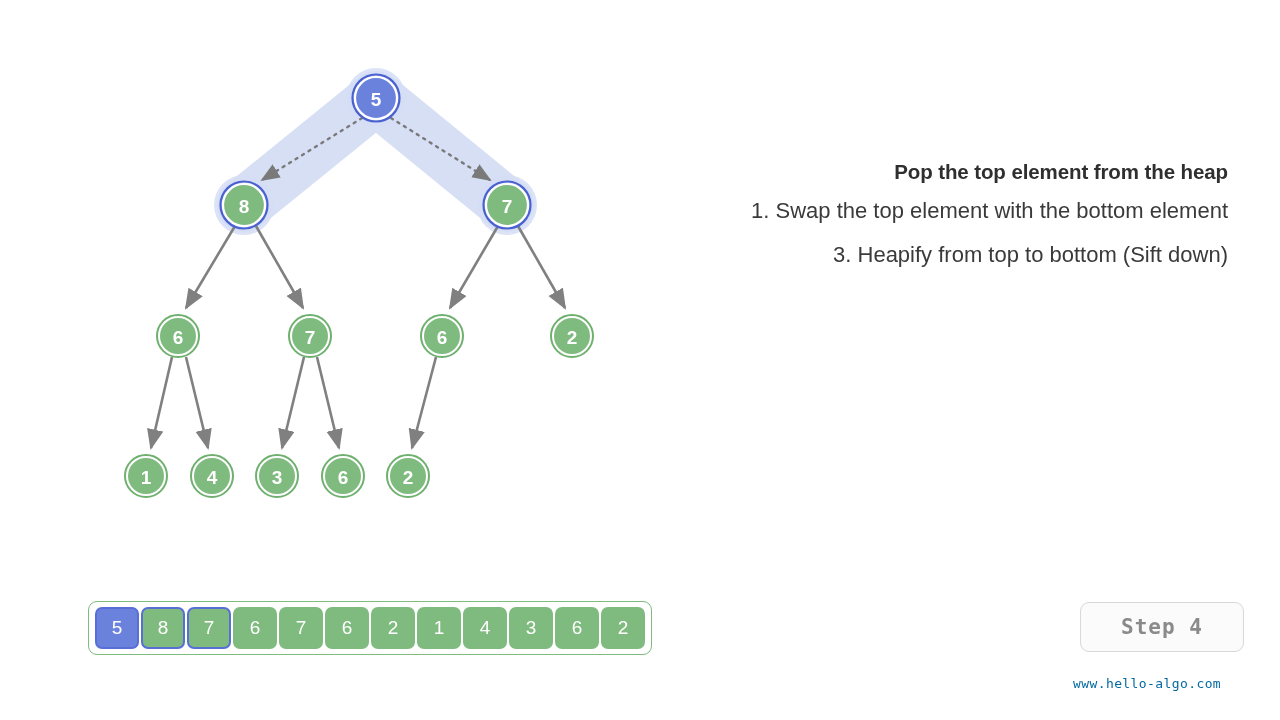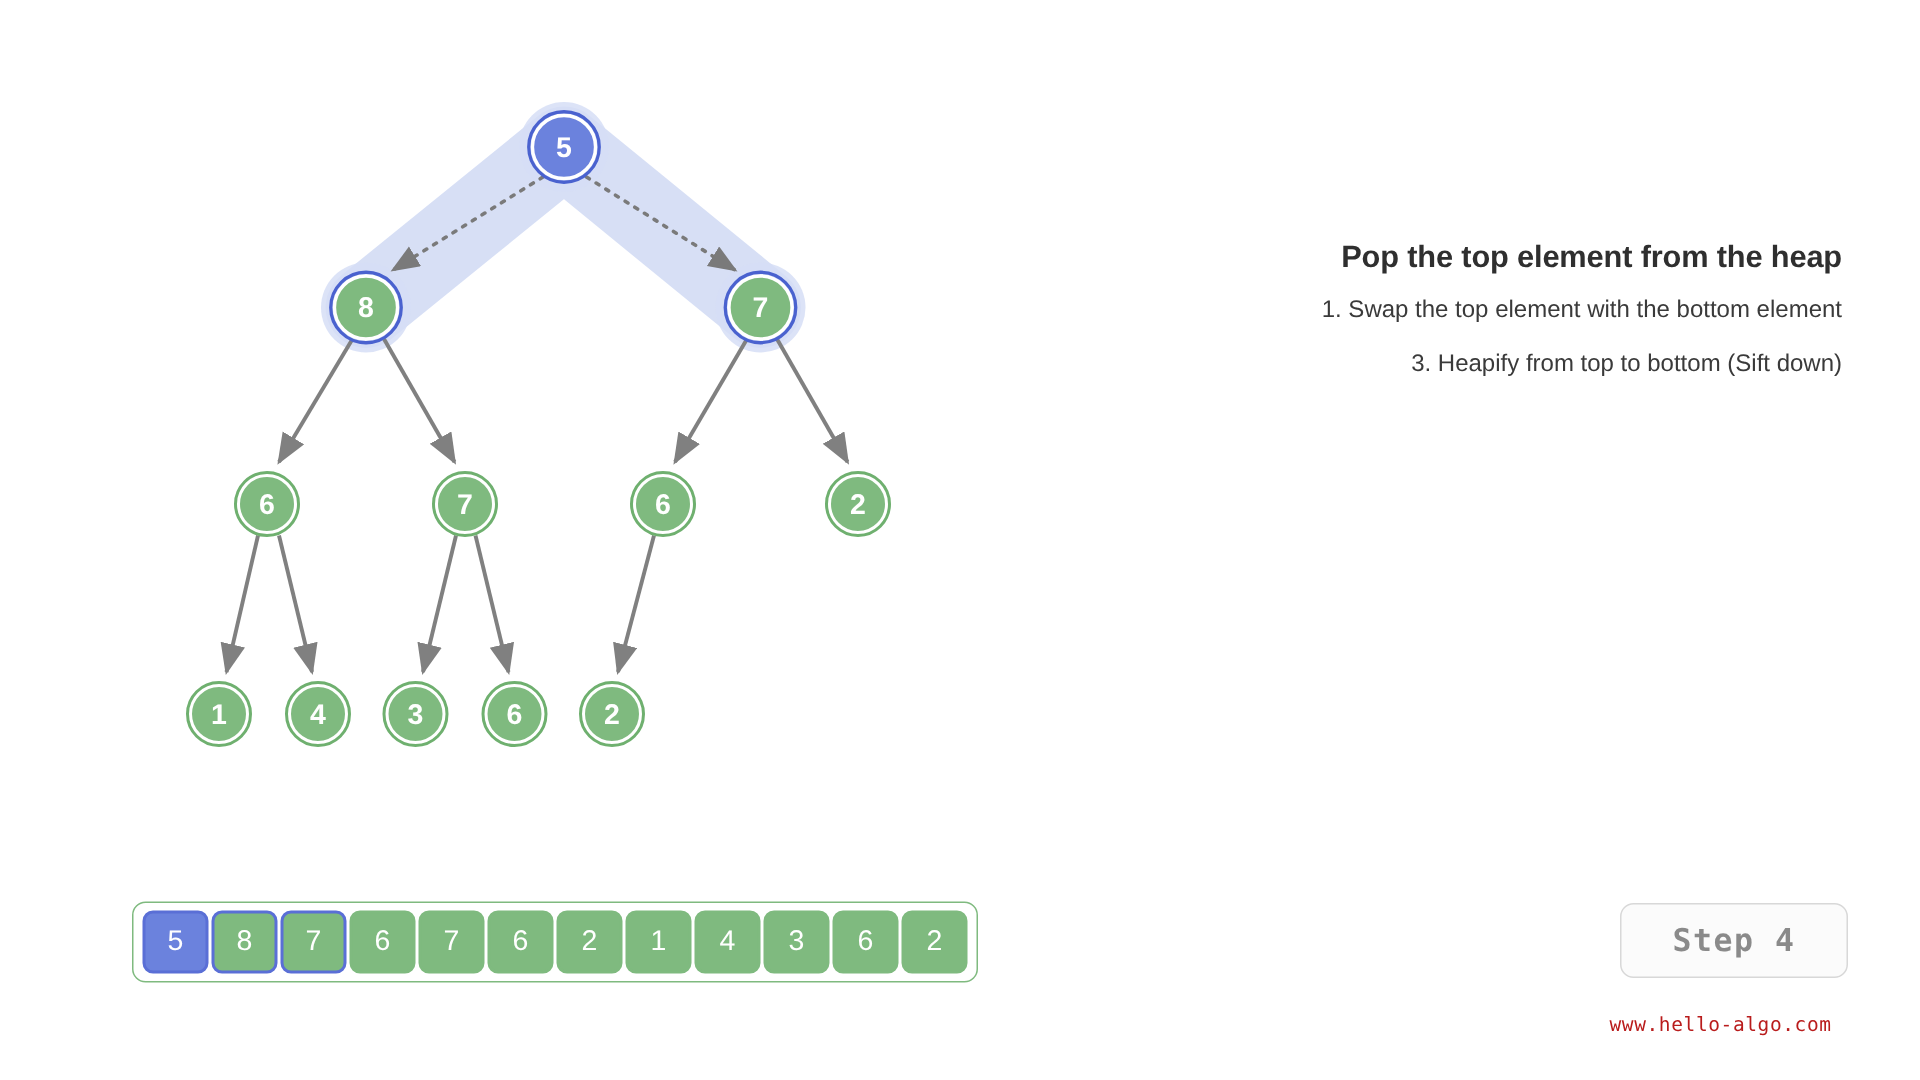--- a/index.html
+++ b/index.html
@@ -42,21 +42,21 @@
     text-align: right;
   }
   #panel-title {
     font-size: 20.5px;
     font-weight: bold;
     color: #2f2f2f;
     letter-spacing: -0.1px;
     margin: 0 0 14px 0;
   }
   .step-line {
-    font-size: 16px;
+    font-size: 22px;
     color: #3a3a3a;
     margin: 0 0 18px 16px;
     white-space: nowrap;
   }
   .step-line:last-of-type { margin-bottom: 10px; }
   #reason-box {
     display: inline-block;
     background: #e8e8e8;
     border-radius: 7px;
     padding: 9px 16px 10px 16px;
@@ -101,42 +101,42 @@
   .cell.edge-blue {
     background: #7fba7f;
     border-color: #5a6fd6;
   }
 
   
   #step-badge {
     position: absolute;
     left: 1080px;
     top: 602px;
-    width: 152px;
+    width: 164px;
     height: 50px;
     border: 1px solid #d8d8d8;
     border-radius: 9px;
     background: #fbfbfb;
     display: flex;
     align-items: center;
     justify-content: center;
     font-family: "DejaVu Sans Mono", "Liberation Mono", monospace;
     font-size: 21px;
     font-weight: bold;
     color: #8a8a8a;
     letter-spacing: 1px;
     box-sizing: border-box;
   }
   #watermark {
     position: absolute;
     left: 1073px;
     top: 676px;
     font-family: "DejaVu Sans Mono", "Liberation Mono", monospace;
     font-size: 13px;
-    color: #b91c1c;
+    color: #0369a1;
     letter-spacing: 0.4px;
   }
 </style>
 </head>
 <body>
 
 <svg id="tree-svg" viewBox="0 0 700 540" xmlns="http://www.w3.org/2000/svg">
   <defs>
     <marker id="arrow-solid" markerWidth="9" markerHeight="9" refX="7.2" refY="3.2" orient="auto" markerUnits="strokeWidth">
       <path d="M0,0 L8,3.2 L0,6.4 z" fill="#808080"></path>

